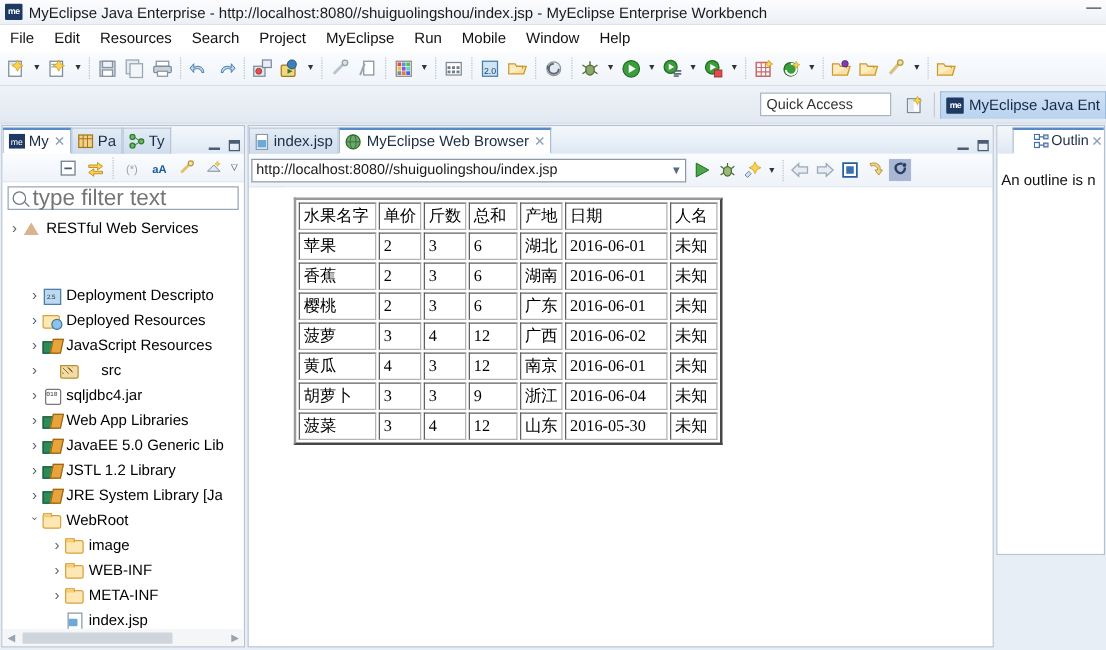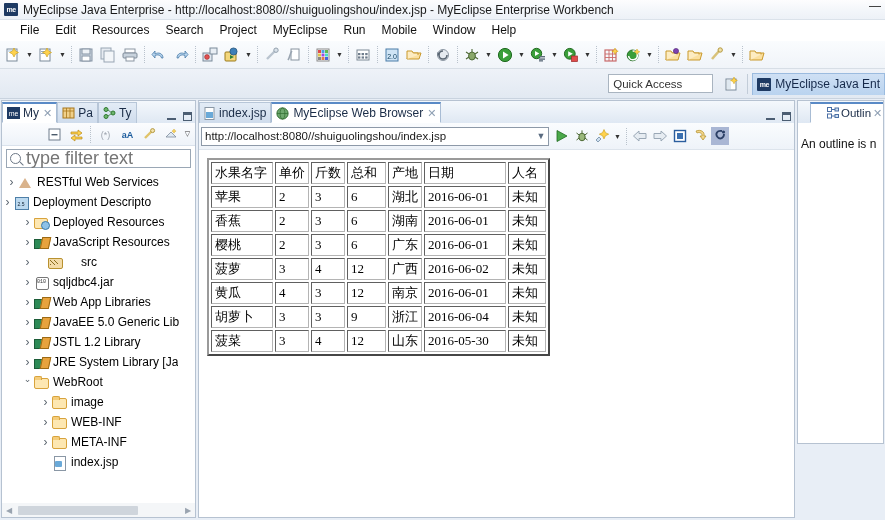--- a/index.html
+++ b/index.html
@@ -36,21 +36,21 @@
   .win-min {
     position: absolute; right: 4px; top: 6px;
     width: 12px; height: 1px; background: #444;
   }
 
   
   .menubar {
     height: 21px;
     background: #fff;
     display: flex; align-items: center;
-    padding-left: 12px;
+    padding-left: 0px;
     border-bottom: 1px solid #fff;
   }
   .menu-item {
     padding: 2px 8px;
     font-size: 12px;
     color: #111;
     white-space: nowrap;
     cursor: default;
   }
 
@@ -383,20 +383,21 @@
     background: transparent;
   }
   .url-chev { width: 14px; text-align: center; color: #5a6b80; font-size: 9px; }
   .br-btn {
     width: 20px; height: 22px;
     display: flex; align-items: center; justify-content: center;
   }
   .browser-canvas {
     flex: 1; background: #fff; overflow: hidden;
     padding: 8px 0 0 8px;
+    margin-left: 28px;
   }
   table.fruit {
     border-collapse: separate;
     border-spacing: 2px;
     border: 2px outset #9a9a9a;
     background: #fff;
     font-size: 13px;
     font-family: "Liberation Serif", serif;
   }
   table.fruit td, table.fruit th {
@@ -800,21 +801,21 @@
         </div>
       </div>
 
       <div class="tree">
 
         <div class="tree-row" style="padding-left:4px;">
           <span class="tw closed"></span>
           <span class="tree-ic fi-rest"></span>
           <span class="lbl">RESTful Web Services</span>
         </div>
-        <div class="tree-row" style="">
+        <div class="tree-row" style="padding-left:20px;margin-top:34px;">
           <span class="tw closed"></span>
           <span class="tree-ic fi-dd"></span>
           <span class="lbl">Deployment Descripto</span>
         </div>
         <div class="tree-row" style="padding-left:20px;">
           <span class="tw closed"></span>
           <span class="tree-ic fi-depres"></span>
           <span class="lbl">Deployed Resources</span>
         </div>
         <div class="tree-row" style="padding-left:20px;">

